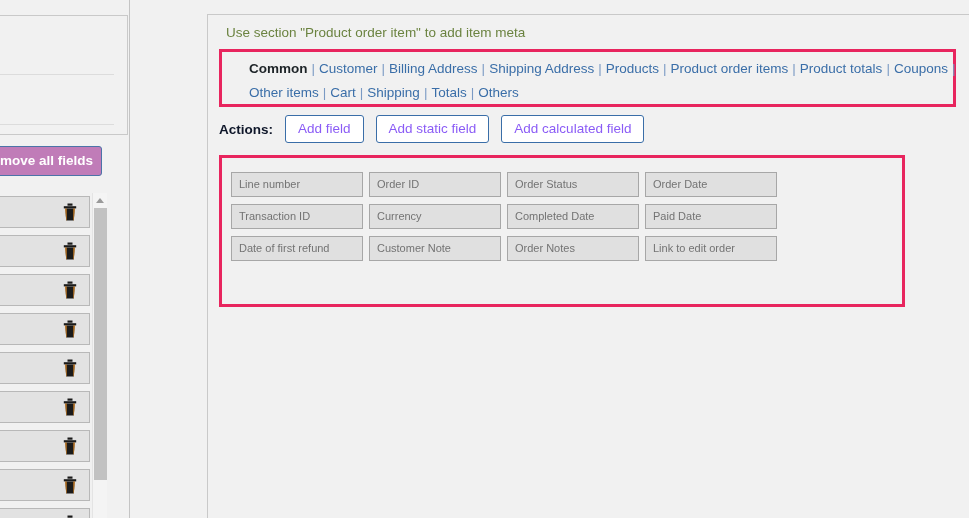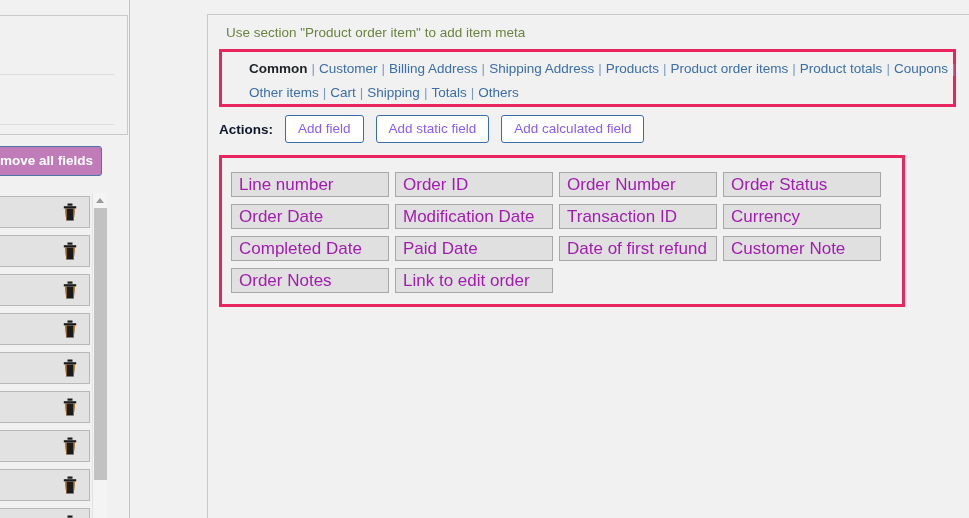--- a/index.html
+++ b/index.html
@@ -220,30 +220,30 @@
     height: 152px;
     border: 3px solid #e8255e;
     box-sizing: border-box;
     padding: 14px 0 0 9px;
   }
   #fields-grid {
     display: flex;
     flex-wrap: wrap;
   }
   .field-chip {
-    width: 158px;
+    width: 132px;
     height: 25px;
     line-height: 23px;
     background: #e0e0e0;
     border: 1px solid #a7a7a7;
     box-sizing: border-box;
     margin: 0 6px 7px 0;
     padding-left: 7px;
-    font-size: 17px;
-    color: #a21caf;
+    font-size: 11px;
+    color: #737373;
     white-space: nowrap;
     overflow: hidden;
     cursor: pointer;
   }
 </style>
 </head>
 <body>
 
 <div id="left-panel">
 
@@ -362,24 +362,22 @@
         <div class="action-button">Add field</div>
         <div class="action-button">Add static field</div>
         <div class="action-button">Add calculated field</div>
       </div>
   </div>
 
   <div id="fields-box">
     <div id="fields-grid">
         <div class="field-chip">Line number</div>
         <div class="field-chip">Order ID</div>
-        <div class="field-chip">Order Number</div>
         <div class="field-chip">Order Status</div>
         <div class="field-chip">Order Date</div>
-        <div class="field-chip">Modification Date</div>
         <div class="field-chip">Transaction ID</div>
         <div class="field-chip">Currency</div>
         <div class="field-chip">Completed Date</div>
         <div class="field-chip">Paid Date</div>
         <div class="field-chip">Date of first refund</div>
         <div class="field-chip">Customer Note</div>
         <div class="field-chip">Order Notes</div>
         <div class="field-chip">Link to edit order</div>
       </div>
   </div>

